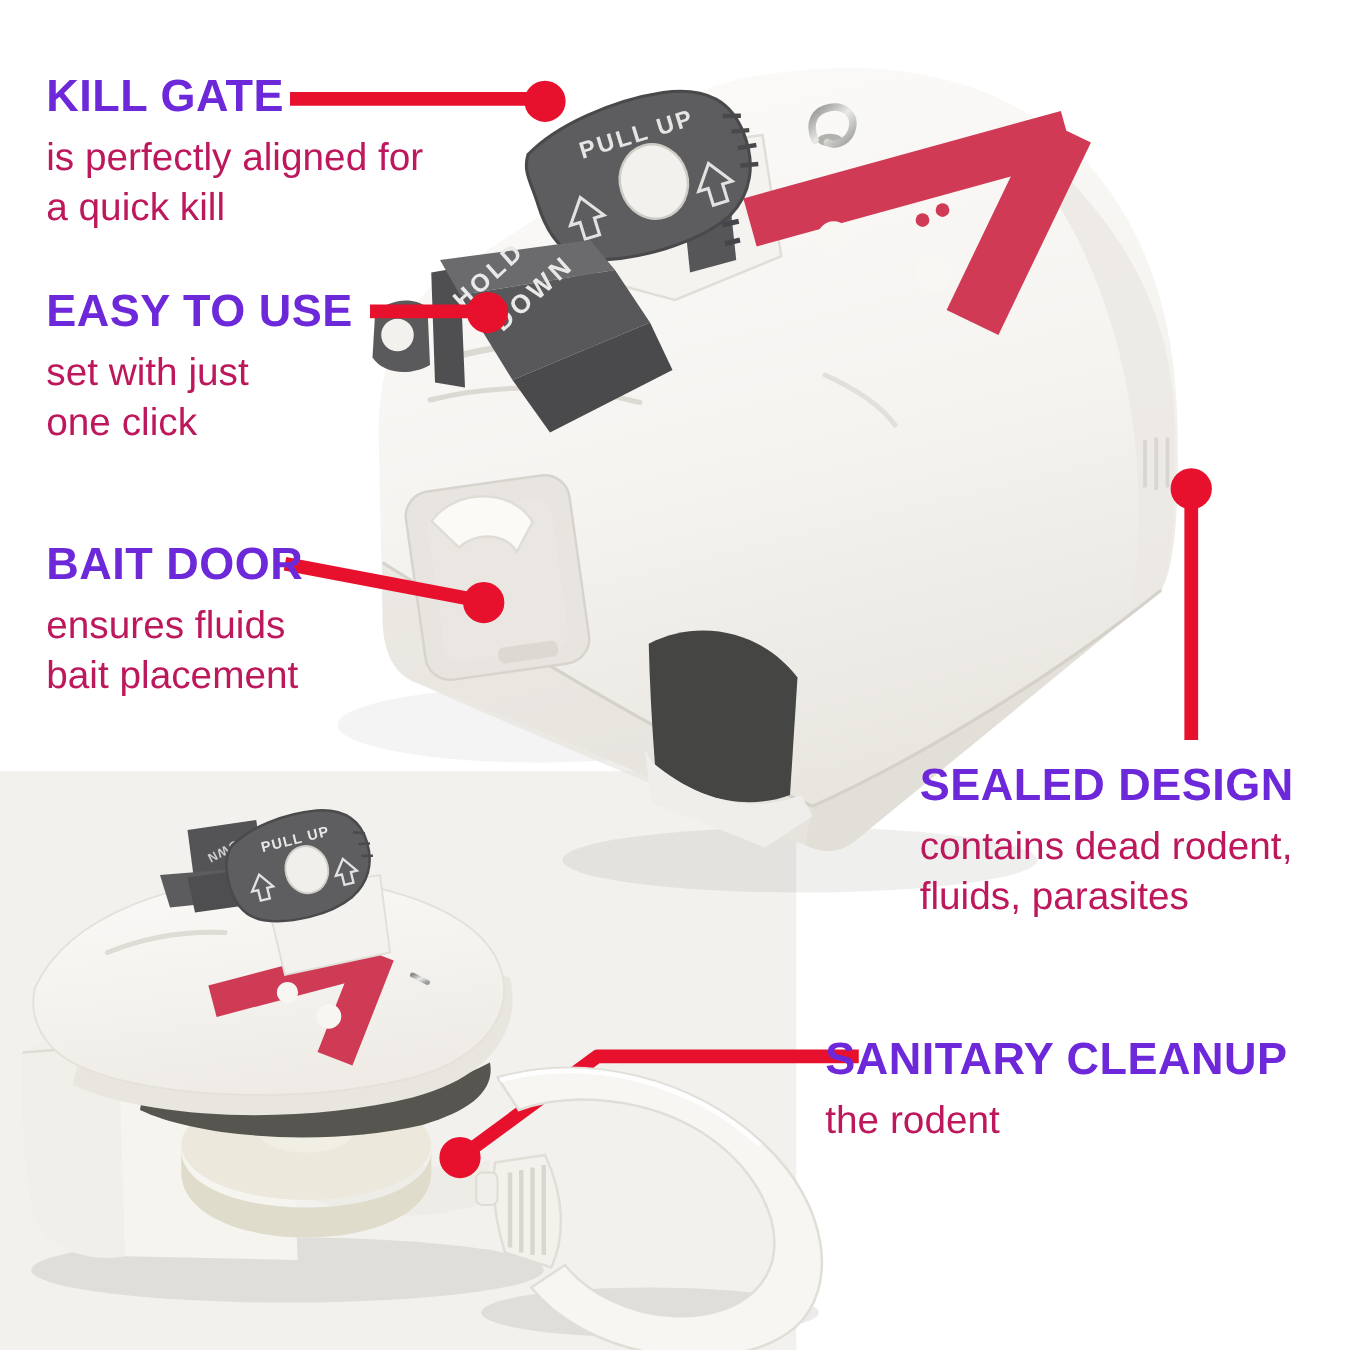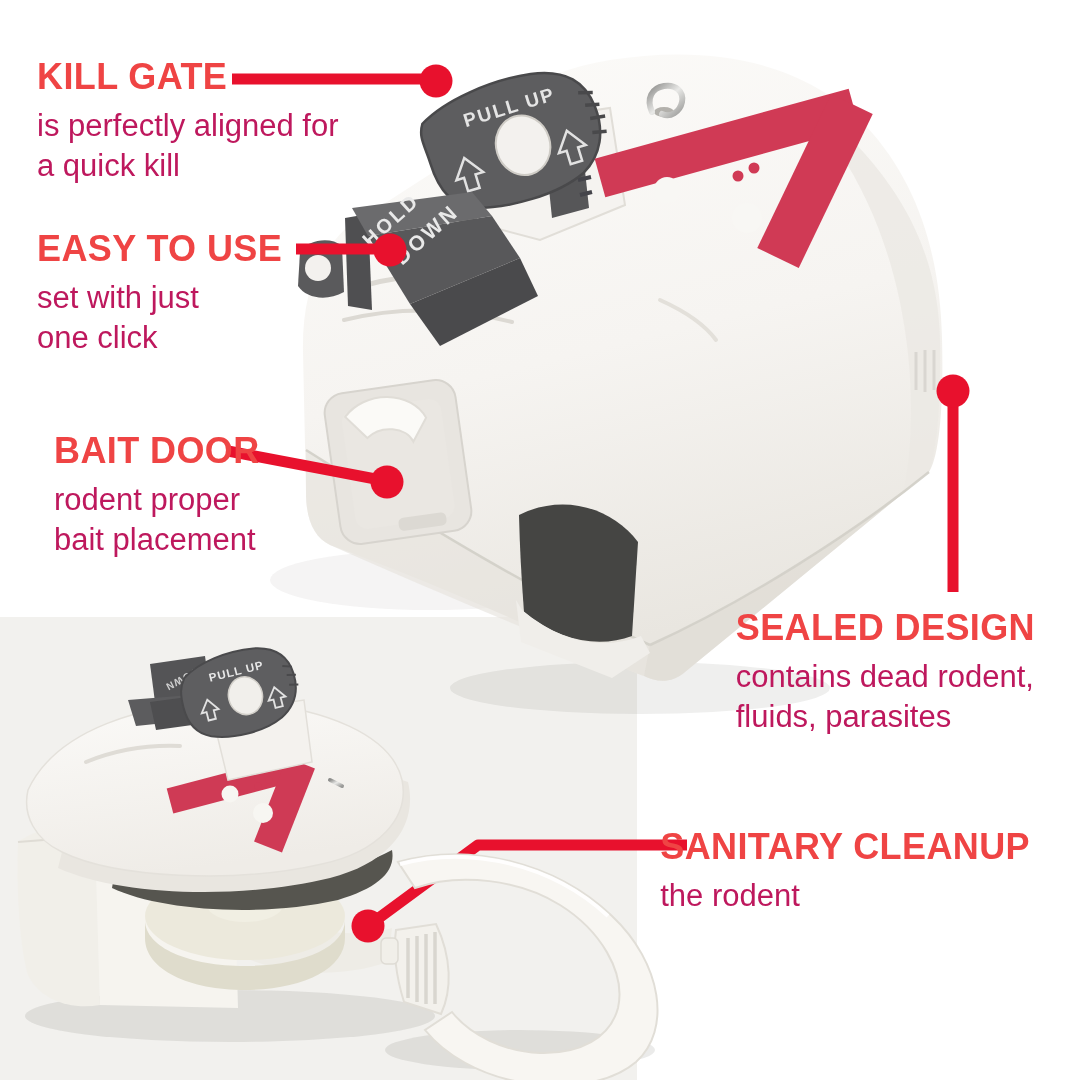--- a/index.html
+++ b/index.html
@@ -3,21 +3,21 @@
 <meta charset="utf-8">
 <style>
   html,body{margin:0;padding:0;background:#ffffff;}
   .stage{
     position:relative;width:1080px;height:1080px;overflow:hidden;
     background:#ffffff;font-family:"Liberation Sans",sans-serif;
   }
   .art{position:absolute;left:0;top:0;width:1080px;height:1080px;}
   .callout{position:absolute;}
   .callout .co-title{
-    font-size:36px;font-weight:700;letter-spacing:.4px;color:#ef4444;
+    font-size:36px;font-weight:700;letter-spacing:.4px;color:#6d28d9;
     line-height:42px;margin:0 0 8px 0;white-space:nowrap;
   }
   .callout .co-line{
     font-size:31px;font-weight:400;color:#be185d;line-height:40px;white-space:nowrap;
   }
   .callout.align-left{text-align:left;}
   .callout.align-right{text-align:left;}
   svg text{font-family:"Liberation Sans",sans-serif;}
 </style>
 </head>
@@ -222,23 +222,23 @@
     <div class="co-line">is perfectly aligned for</div>
     <div class="co-line">a quick kill</div>
   </div>
 
   <div class="callout align-left" style="left:37px;top:228px;">
     <div class="co-title">EASY TO USE</div>
     <div class="co-line">set with just</div>
     <div class="co-line">one click</div>
   </div>
 
-  <div class="callout align-left" style="left:37px;top:430px;margin-left:17px;">
+  <div class="callout align-left" style="left:37px;top:430px;">
     <div class="co-title">BAIT DOOR</div>
-    <div class="co-line">rodent proper</div>
+    <div class="co-line">ensures fluids</div>
     <div class="co-line">bait placement</div>
   </div>
 
   <div class="callout align-right" style="right:45px;top:607px;">
     <div class="co-title">SEALED DESIGN</div>
     <div class="co-line">contains dead rodent,</div>
     <div class="co-line">fluids, parasites</div>
   </div>
 
   <div class="callout align-right" style="right:50px;top:826px;">

